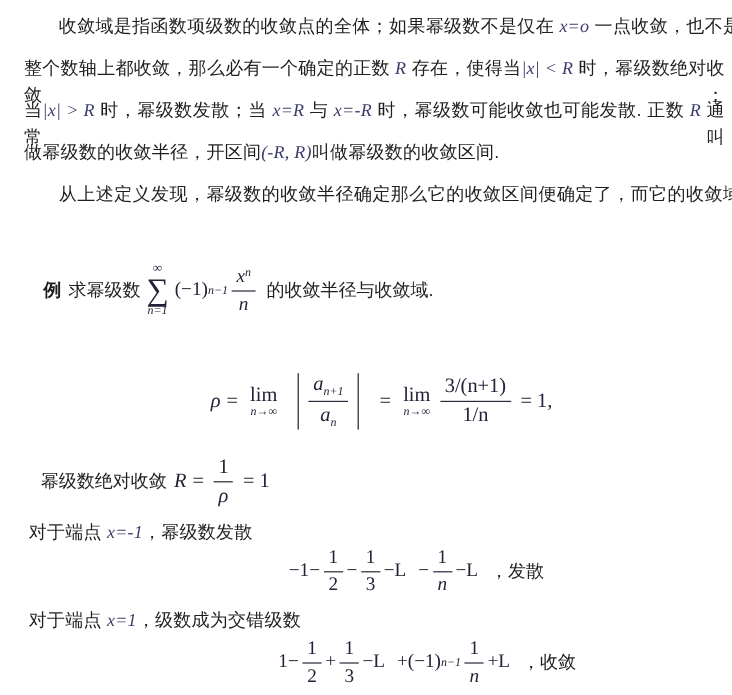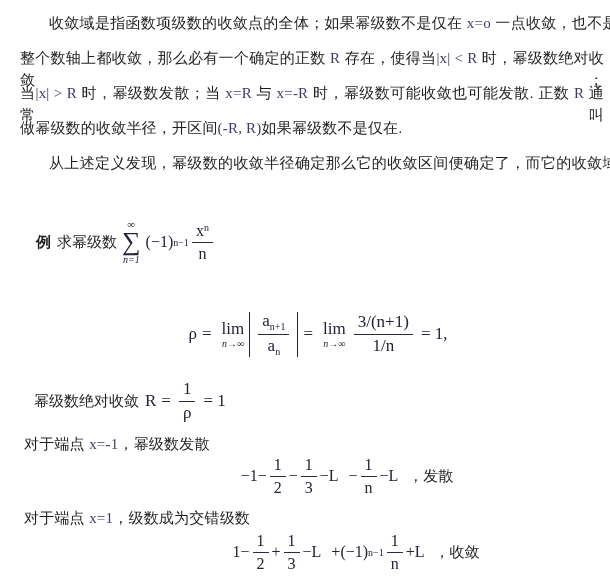--- a/index.html
+++ b/index.html
@@ -7,40 +7,40 @@
   .page{position:relative;width:610px;height:579px;background:#ffffff;color:#1e1e1e;
         font-family:"Liberation Sans",sans-serif;}
   
   .line{position:absolute;font-size:15px;line-height:21px;letter-spacing:.2px;}
   .body-line{left:20px;width:584px;}
   .fill{text-align:justify;text-align-last:justify;text-justify:inter-character;}
   .indent{padding-left:29px;}
   .b{font-weight:bold;}
   
   .m{font-family:"Liberation Serif",serif;color:#3c3c6b;}
-  .it{}
+  .it{font-style:italic;}
   
   .row{position:absolute;display:flex;align-items:center;white-space:nowrap;}
   .center-row{width:610px;justify-content:center;}
   .ser{font-family:"Liberation Serif",serif;color:#222238;}
   .fm{font-size:17px;}
   .cn{font-family:"Liberation Sans",sans-serif;color:#1e1e1e;font-size:15px;}
   
   .frac{display:inline-flex;flex-direction:column;align-items:center;margin:0 3px;
         font-family:"Liberation Serif",serif;color:#222238;}
   .fnum{display:block;padding:0 4px 2px;border-bottom:1px solid #2a2a3a;line-height:1.1;}
   .fden{display:block;padding:2px 4px 0;line-height:1.1;}
   
   .lim{display:inline-flex;flex-direction:column;align-items:center;margin:0 5px;
        font-family:"Liberation Serif",serif;color:#222238;}
   .lim-top{line-height:1;}
   .lim-bot{font-size:10px;line-height:1;margin-top:2px;font-style:italic;}
   
   .abs{display:inline-flex;border-left:1px solid #222238;
-       border-right:1px solid #222238;padding:0 5px;margin:0 0;}
+       border-right:1px solid #222238;padding:0 5px;margin:0 12px;}
   
   .sum{display:inline-flex;flex-direction:column;align-items:center;margin:0 5px;
        font-family:"Liberation Serif",serif;color:#222238;}
   .sum-top{font-size:11px;line-height:1;}
   .sum-mid{font-size:26px;line-height:.95;}
   .sum-bot{font-size:10px;line-height:1;font-style:italic;}
   
   .sup{font-size:10px;vertical-align:7px;font-family:"Liberation Serif",serif;}
   .sub{font-size:10px;vertical-align:-4px;font-family:"Liberation Serif",serif;}
   .fnum .sup{vertical-align:5px;}
@@ -51,40 +51,41 @@
 <body>
 
 <div class="page">
 
   <div class="line body-line fill indent" style="top:12px"><span>收敛域是指函数项级数的收敛点的全体；如果幂级数不是仅在 </span><span class="m it">x=o</span><span> 一点收敛，也不是在</span></div>
 
   <div class="line body-line fill" style="top:47px"><span>整个数轴上都收敛，那么必有一个确定的正数 </span><span class="m it">R</span><span> 存在，使得当</span><span class="m it">|x| &lt; R</span><span> 时，幂级数绝对收敛；</span></div>
 
   <div class="line body-line fill" style="top:82px"><span>当</span><span class="m it">|x| &gt; R</span><span> 时，幂级数发散；当 </span><span class="m it">x=R</span><span> 与 </span><span class="m it">x=-R</span><span> 时，幂级数可能收敛也可能发散. 正数 </span><span class="m it">R</span><span> 通常叫</span></div>
 
-  <div class="line body-line" style="top:117px"><span>做幂级数的收敛半径，开区间</span><span class="m it">(-R, R)</span><span>如果幂级数不是仅在.</span></div>
+  <div class="line body-line" style="top:117px"><span>做幂级数的收敛半径，开区间</span><span class="m it">(-R, R)</span><span>叫做幂级数的收敛区间.</span></div>
 
   <div class="line body-line fill indent" style="top:152px"><span>从上述定义发现，幂级数的收敛半径确定那么它的收敛区间便确定了，而它的收敛域则</span></div>
 
   <div class="row" style="top:216px;left:36px;height:52px">
     <span class="cn b">例</span>
       <span class="vgap"></span>
     <span class="cn">求幂级数</span>
     <span class="sum">
       <span class="sum-top">∞</span>
       <span class="sum-mid">∑</span>
       <span class="sum-bot">n=1</span>
     </span>
     <span class="ser" style="font-size:16px">(−1)</span>
       <span class="sup it" style="color:#222238">n−1</span>
     <span class="frac" style="font-size:16px">
       <span class="fnum"><span class="it">x</span><span class="sup it" style="color:#222238">n</span></span>
       <span class="fden it">n</span>
     </span>
     <span class="vgap"></span>
+    <span class="cn">的收敛半径与收敛域.</span>
   </div>
 
 
   <div class="row center-row fm" style="top:303px;left:13px;height:62px">
     <span class="ser it">ρ</span>
     <span class="ser" style="margin:0 5px">=</span>
     <span class="lim">
       <span class="lim-top">lim</span>
       <span class="lim-bot">n→∞</span>
     </span>

